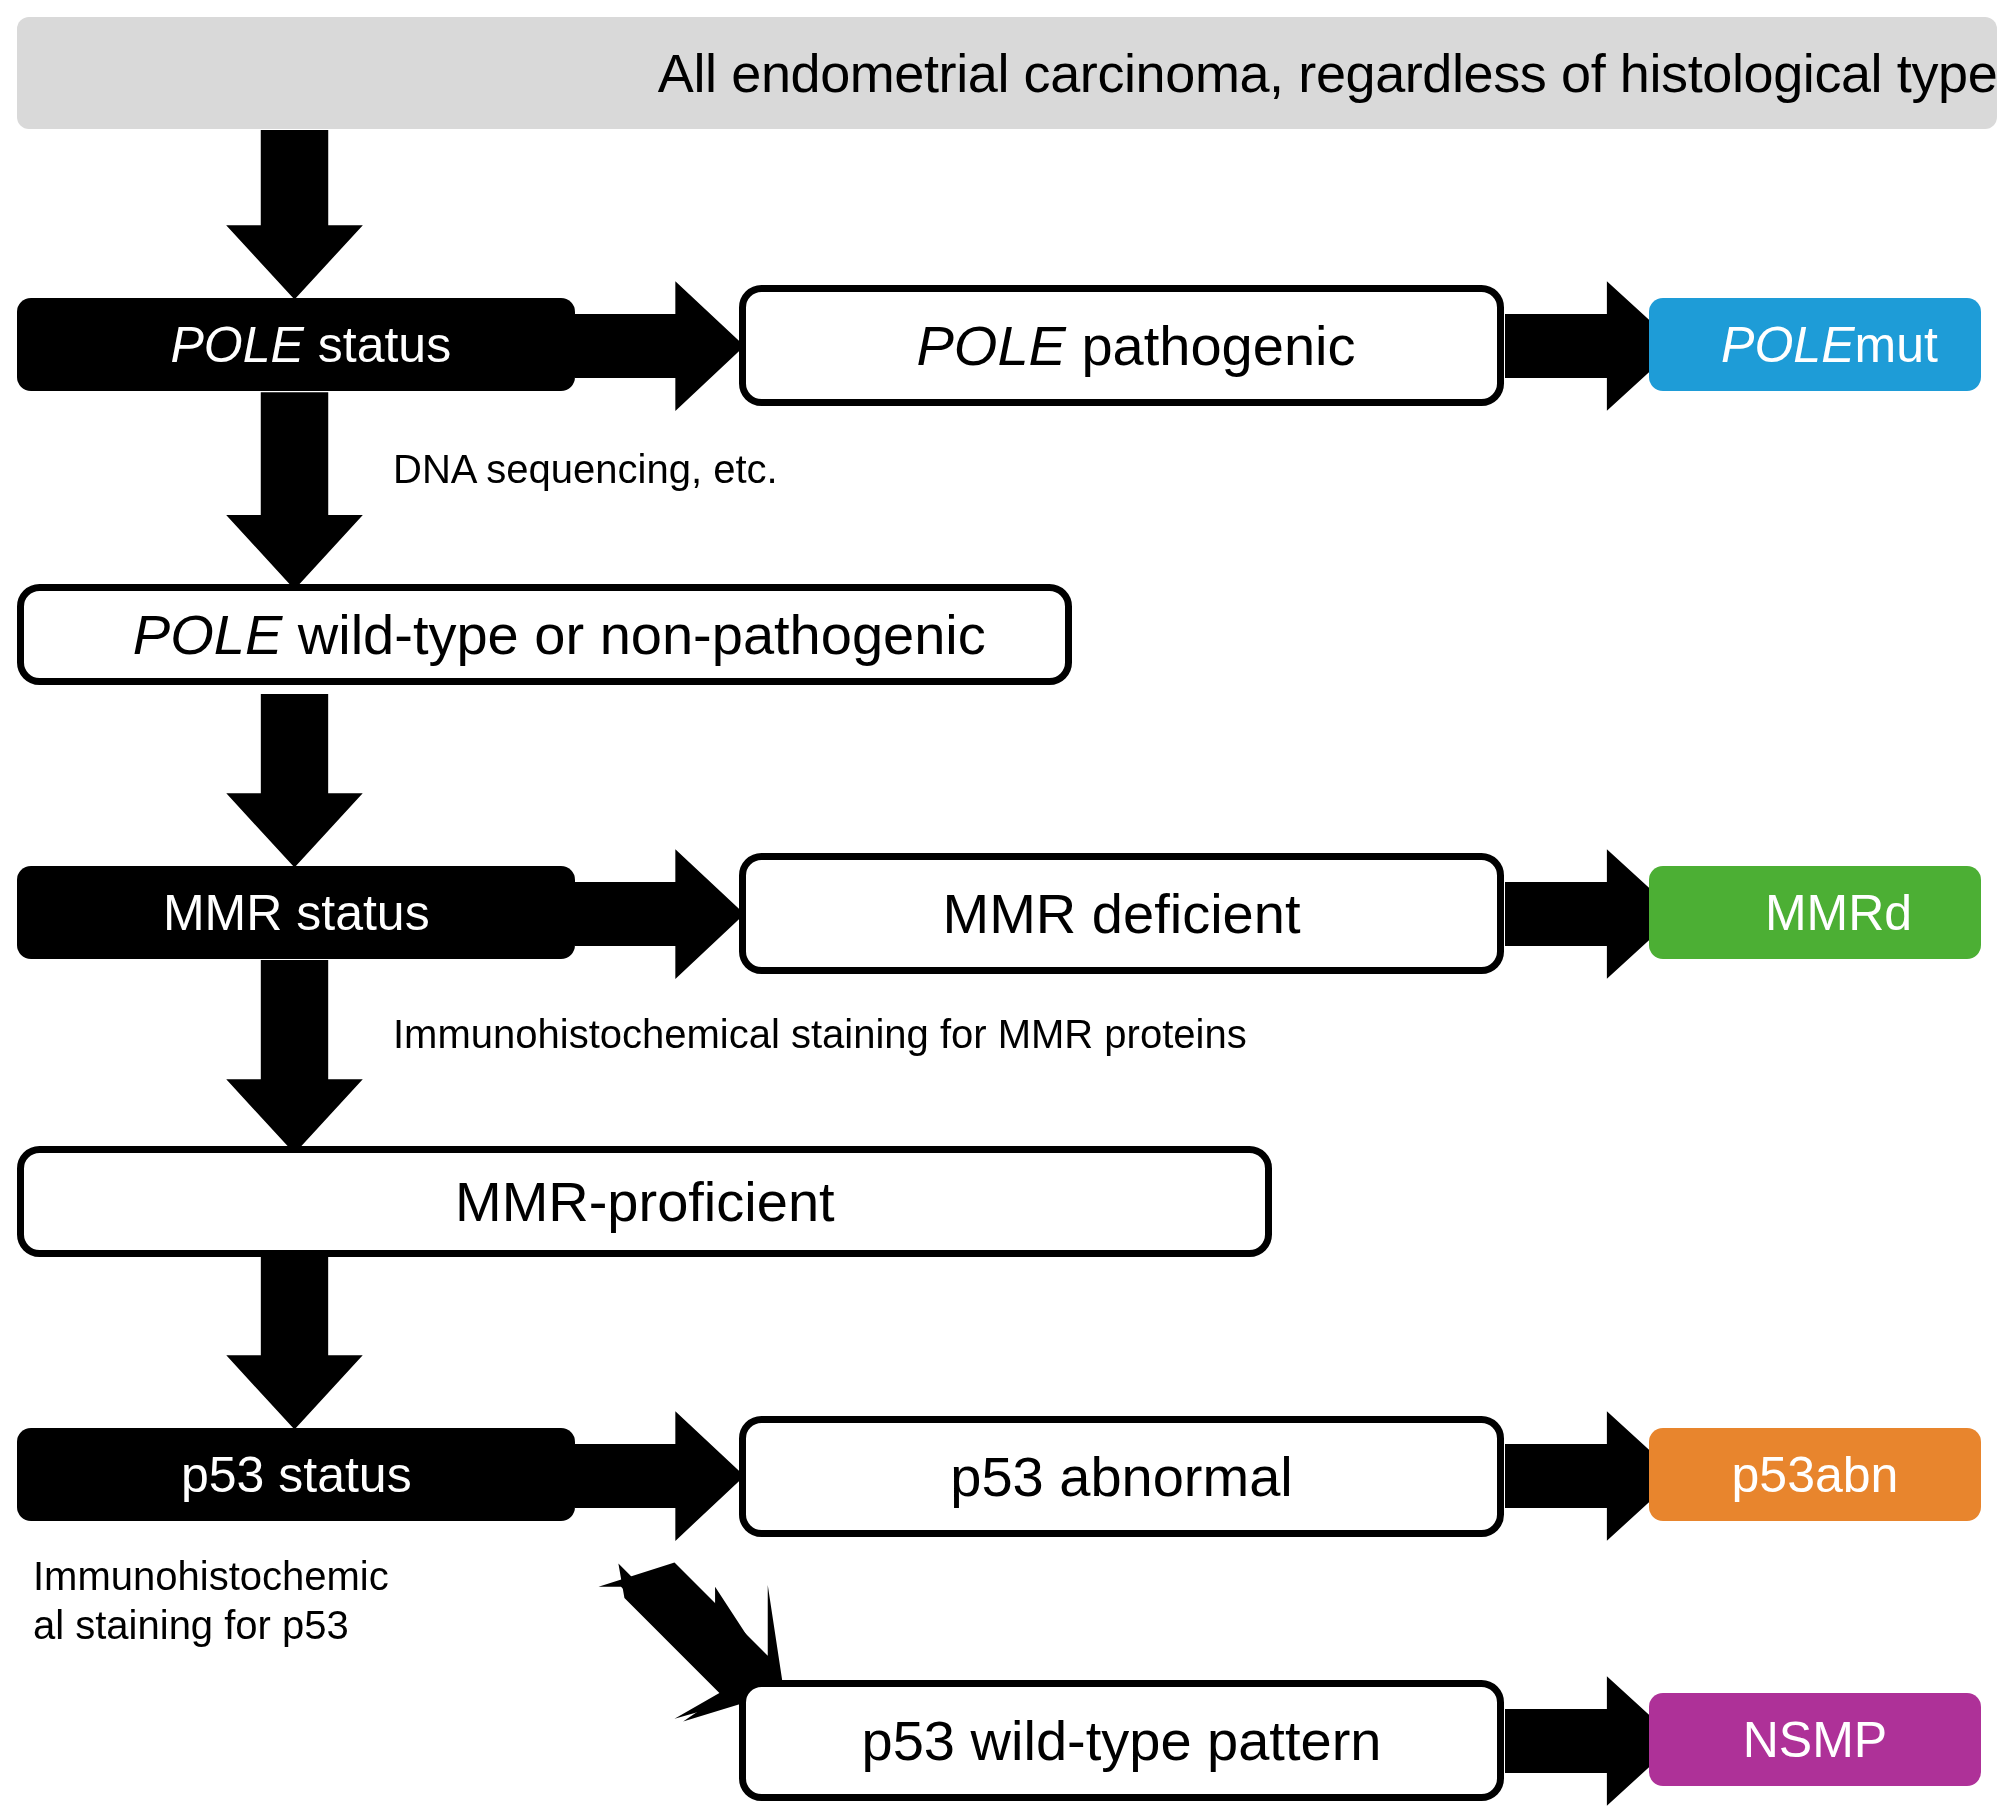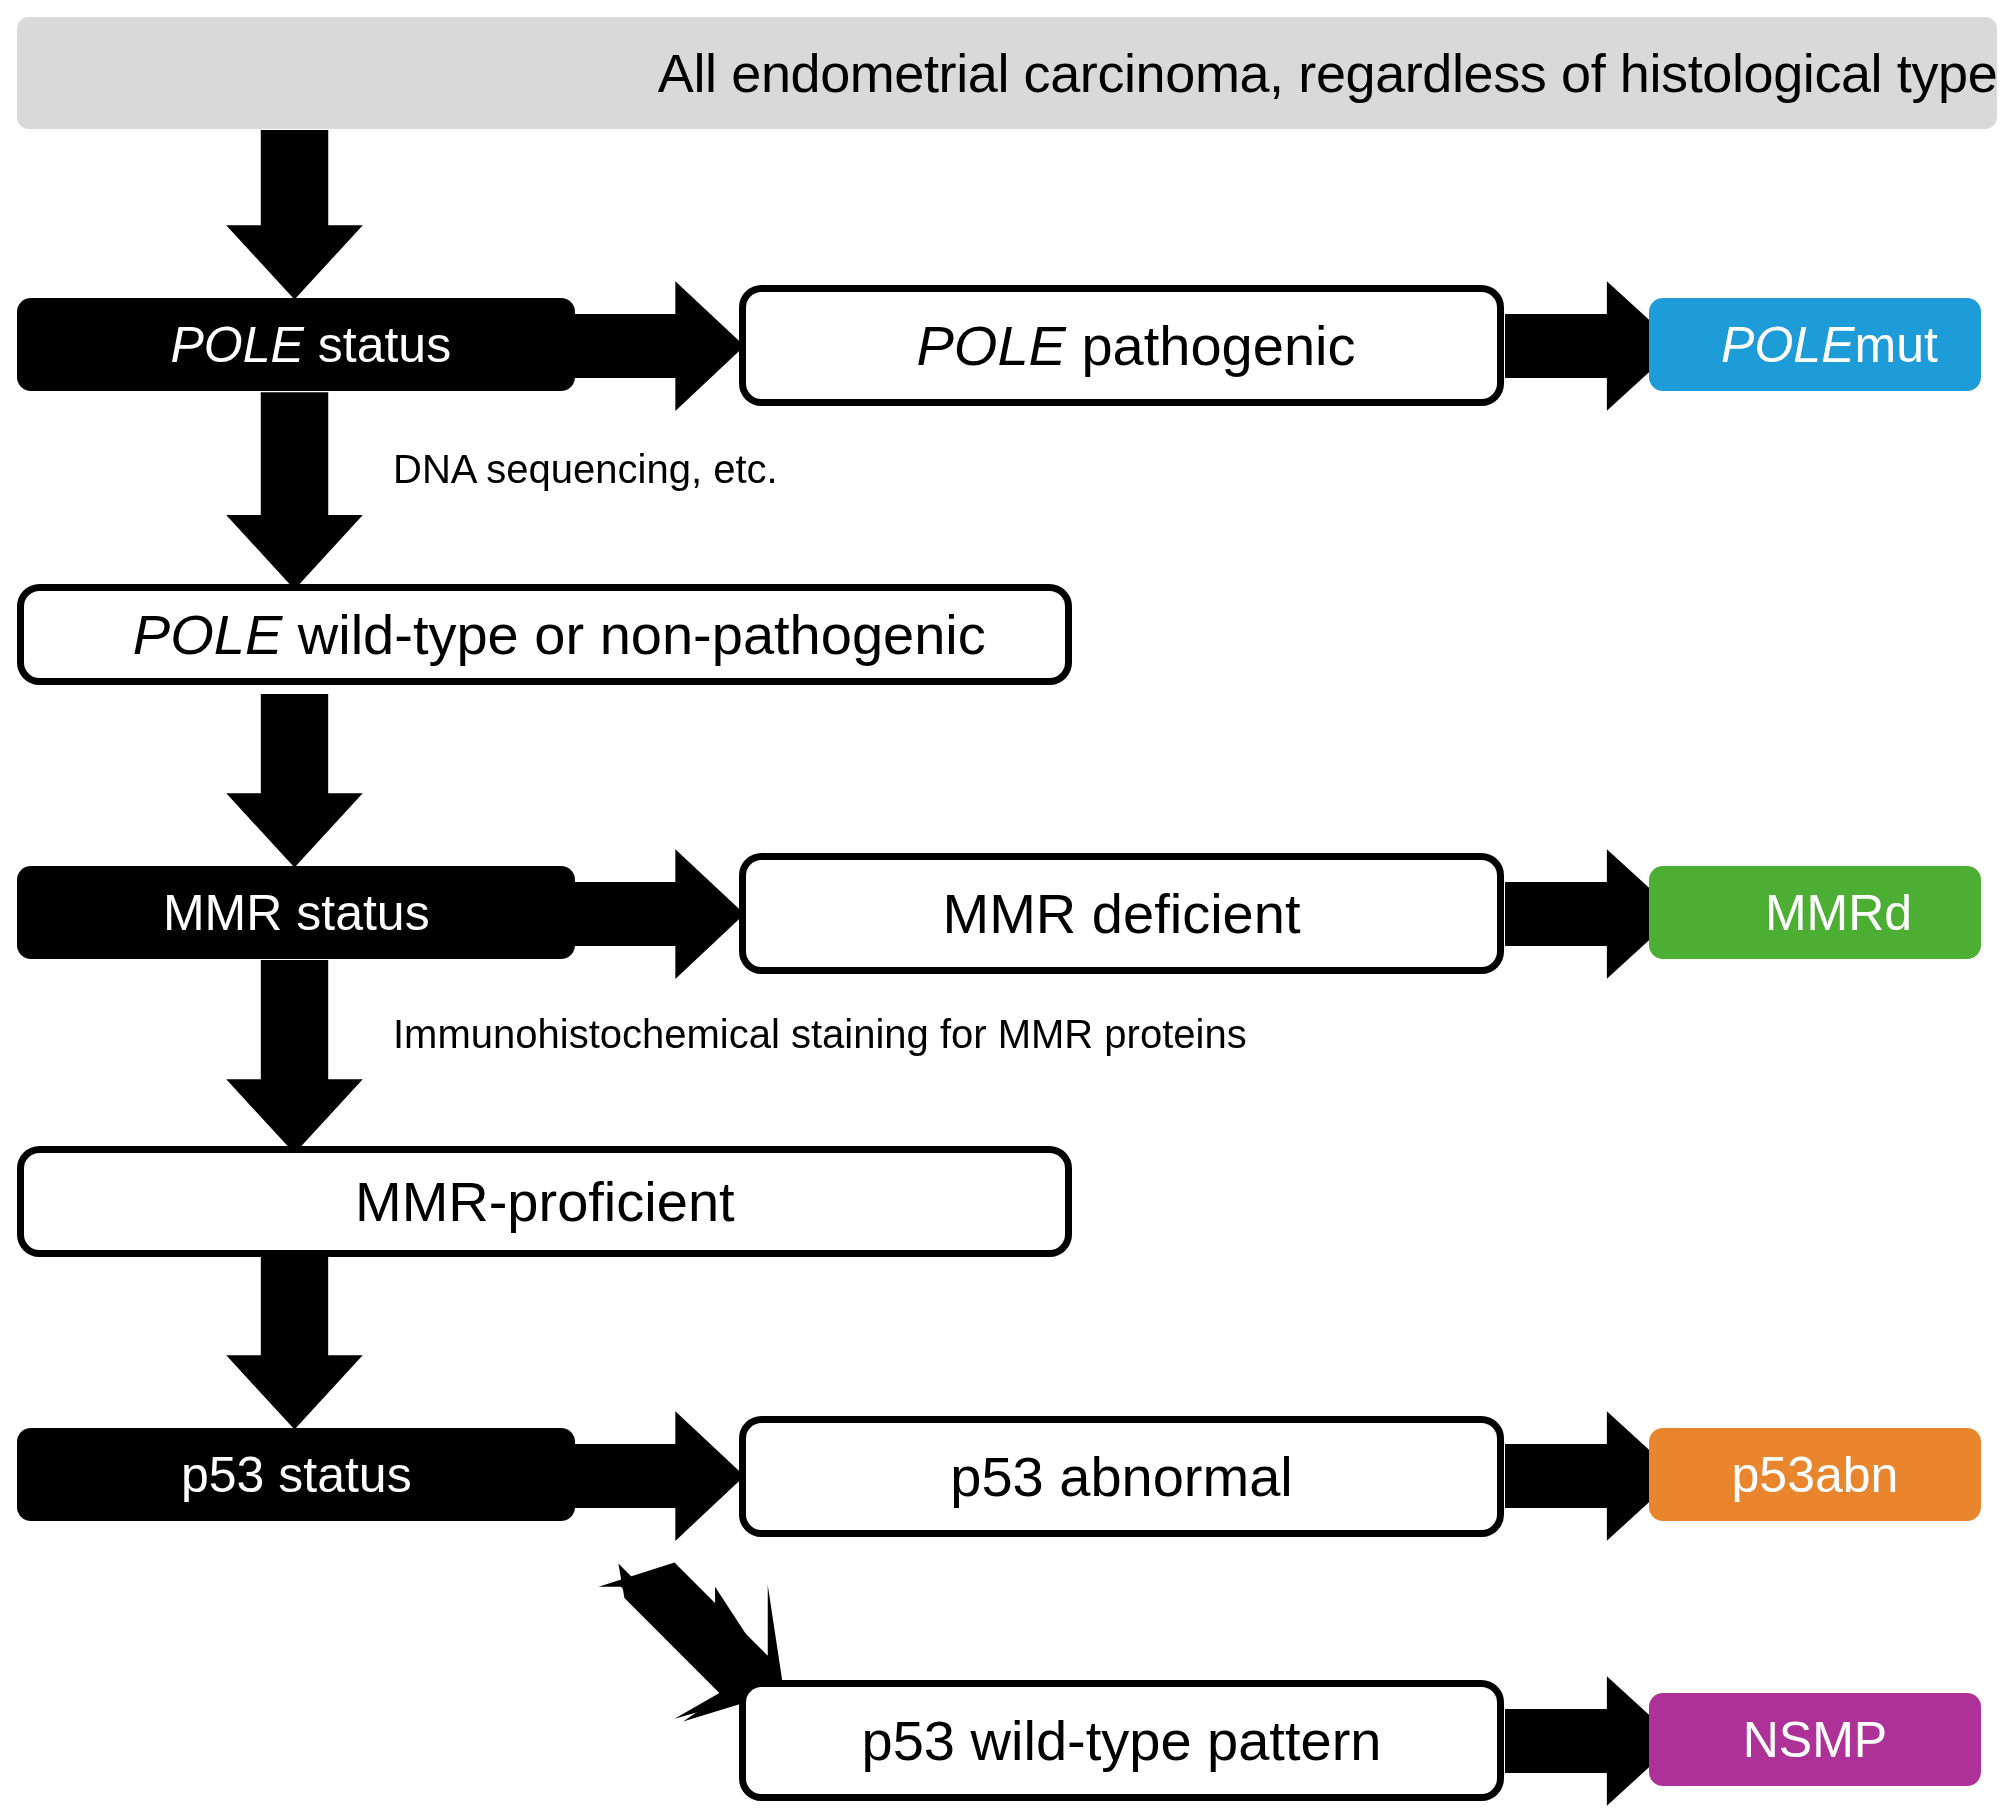--- a/index.html
+++ b/index.html
@@ -180,21 +180,21 @@
   <div class="box-color" style="top:866px; background:#4CAF34;padding-left:47px;">
     <span class="label">MMRd</span>
   </div>
 
   <svg class="arrow-svg" style="left:208px; top:960px;" width="173" height="197" viewBox="0 0 200 228">
     <path d="M 61 0 L 139 0 L 139 138 L 179 138 L 100 224 L 21 138 L 61 138 Z" fill="#000000"></path>
   </svg>
 
   <div class="annot" style="left:393px; top:1010px;">Immunohistochemical staining for MMR proteins</div>
 
-  <div class="box-white" style="left:17.3px; top:1146px; width:1055px; height:111px;">
+  <div class="box-white" style="left:17.3px; top:1146px; width:1255px; height:111px;">
     <span class="label">MMR-proficient</span>
   </div>
 
   <svg class="arrow-svg" style="left:208px; top:1256px;" width="173" height="177" viewBox="0 0 200 205">
     <path d="M 61 0 L 139 0 L 139 115 L 179 115 L 100 201 L 21 115 L 61 115 Z" fill="#000000"></path>
   </svg>
 
   <div class="box-black" style="top:1428px;">
     <span class="label">p53 status</span>
   </div>
@@ -208,20 +208,22 @@
   </div>
 
   <svg class="arrow-svg" style="left:1505px; top:1411px;" width="177" height="130" viewBox="0 0 205 150">
     <path d="M 0 38 L 118 38 L 118 0 L 200 75 L 118 150 L 118 112 L 0 112 Z" fill="#000000"></path>
   </svg>
 
   <div class="box-color" style="top:1428px; background:#E8852D;">
     <span class="label">p53abn</span>
   </div>
 
+  <div class="annot" style="left:33px; top:1552px; width:484px;">Immunohistochemic
+al staining for p53</div>
 
   <svg class="arrow-svg" style="left:545px; top:1552px;" width="259" height="199" viewBox="0 0 300 230">
     <path d="M 85 13 L 197 125 L 197 40 L 272 155 L 272 158 L 150 193 L 202 163 L 92 53 Z" fill="#000000"></path>
     <path d="M 62 40 L 150 12 L 258 120 L 258 38 L 275 150 L 268 163 L 160 196 L 210 162 L 88 40 Z" fill="#000000"></path>
   </svg>
 
   <div class="box-white" style="left:739px; top:1680px; width:765px; height:121px;">
     <span class="label">p53 wild-type pattern</span>
   </div>
 

